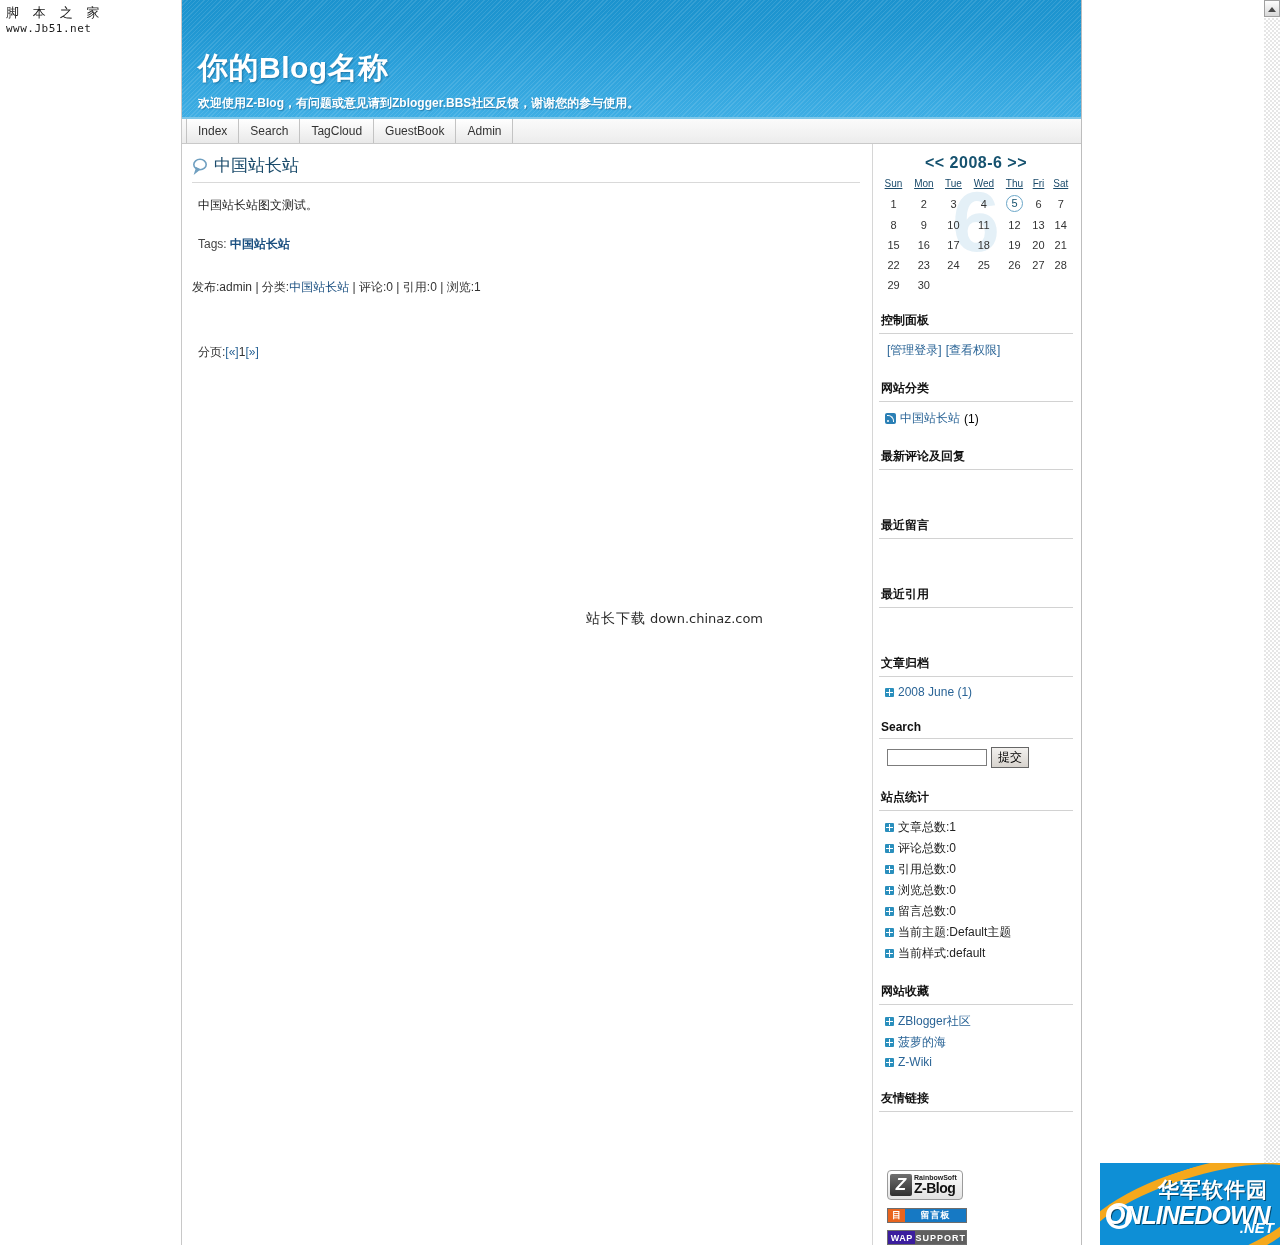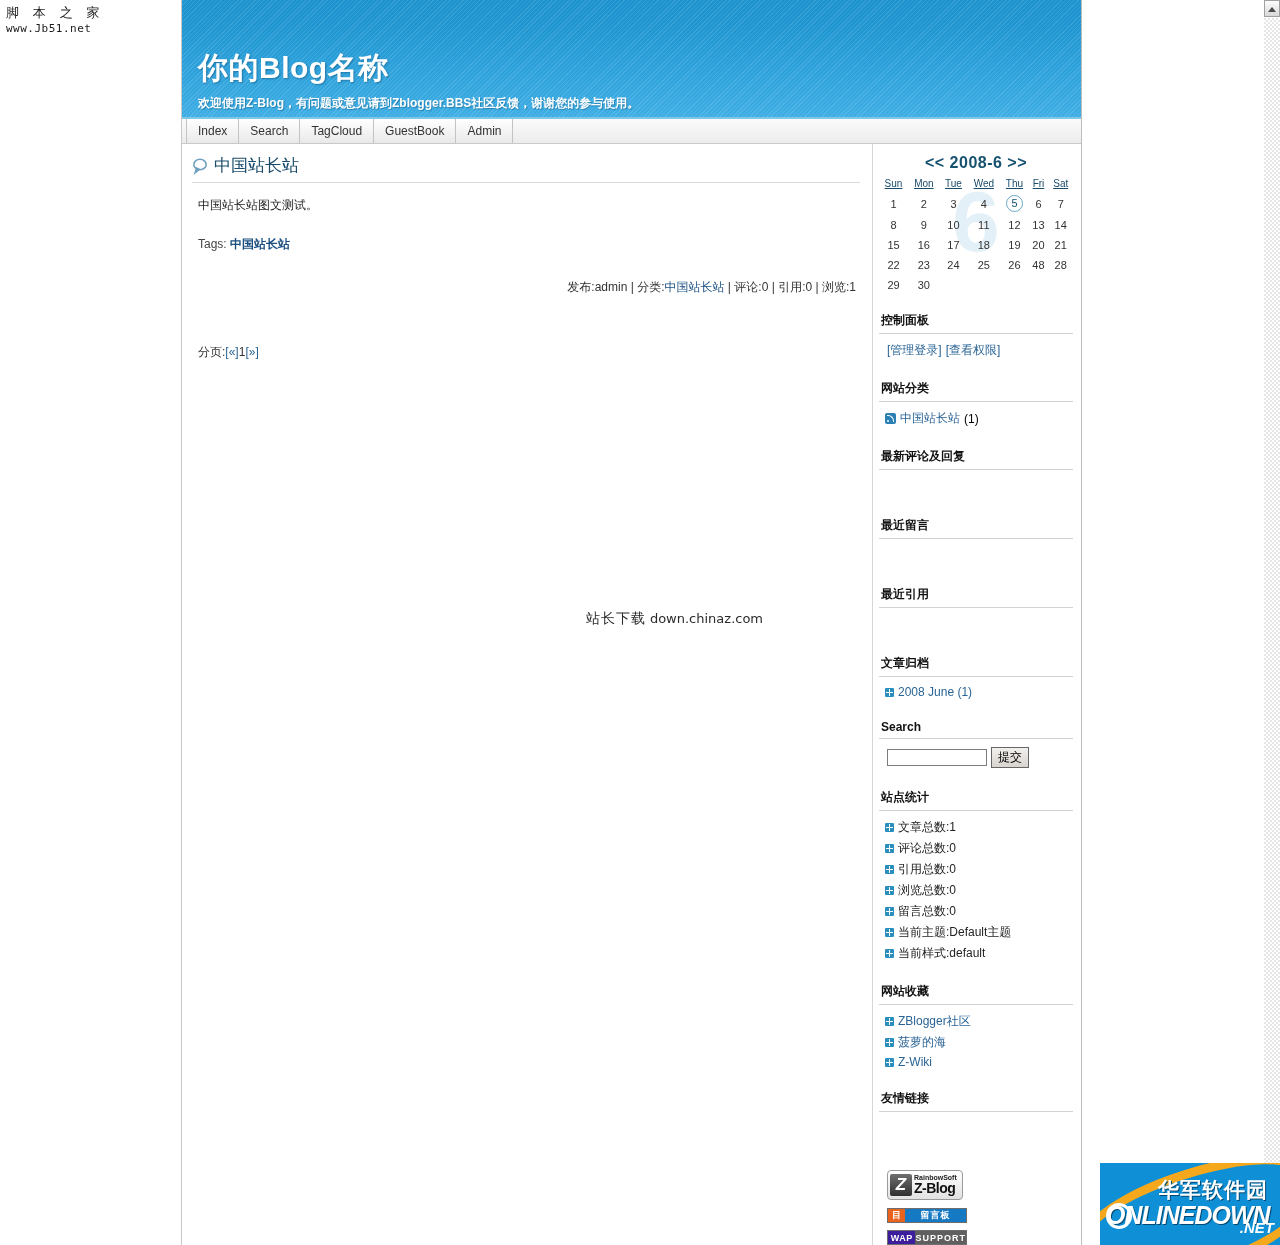--- a/index.html
+++ b/index.html
@@ -161,21 +161,21 @@
     display: flex; align-items: center; gap: 4px;
     font-size: 17px; color: #1b4b6b; padding-bottom: 5px;
     border-bottom: 1px solid #d9d9d9;
   }
   .bubble-icon { display: inline-block; width: 18px; height: 18px; }
   .post-body { font-size: 12px; color: #222222; padding: 14px 4px 0 6px; }
   .post-tags { font-size: 12px; color: #444444; padding: 22px 4px 0 6px; }
   .post-tags .tg { color: #1a4f80; font-weight: bold; }
   .post-meta {
     font-size: 12px; color: #333333;
-    text-align: right; padding: 26px 4px 0 0;
+    padding: 26px 4px 0 0;
   }
   .post-meta a { color: #1a4f80; text-decoration: none; }
   .pager { font-size: 12px; color: #333333; padding: 48px 0 0 6px; }
   .pager a { color: #2a6496; text-decoration: none; }
 
   
   .cal { width: 100%; position: relative; margin-bottom: 14px; }
   .cal-head {
     text-align: center; font-size: 16px; font-weight: bold;
     color: #16526f; padding-bottom: 5px; letter-spacing: 0.5px;
@@ -415,21 +415,21 @@
               <td>19</td>
               <td>20</td>
               <td>21</td>
             </tr>
             <tr>
               <td>22</td>
               <td>23</td>
               <td>24</td>
               <td>25</td>
               <td>26</td>
-              <td>48</td>
+              <td>27</td>
               <td>28</td>
             </tr>
             <tr>
               <td>29</td>
               <td>30</td>
               <td></td>
               <td></td>
               <td></td>
               <td></td>
               <td></td>

